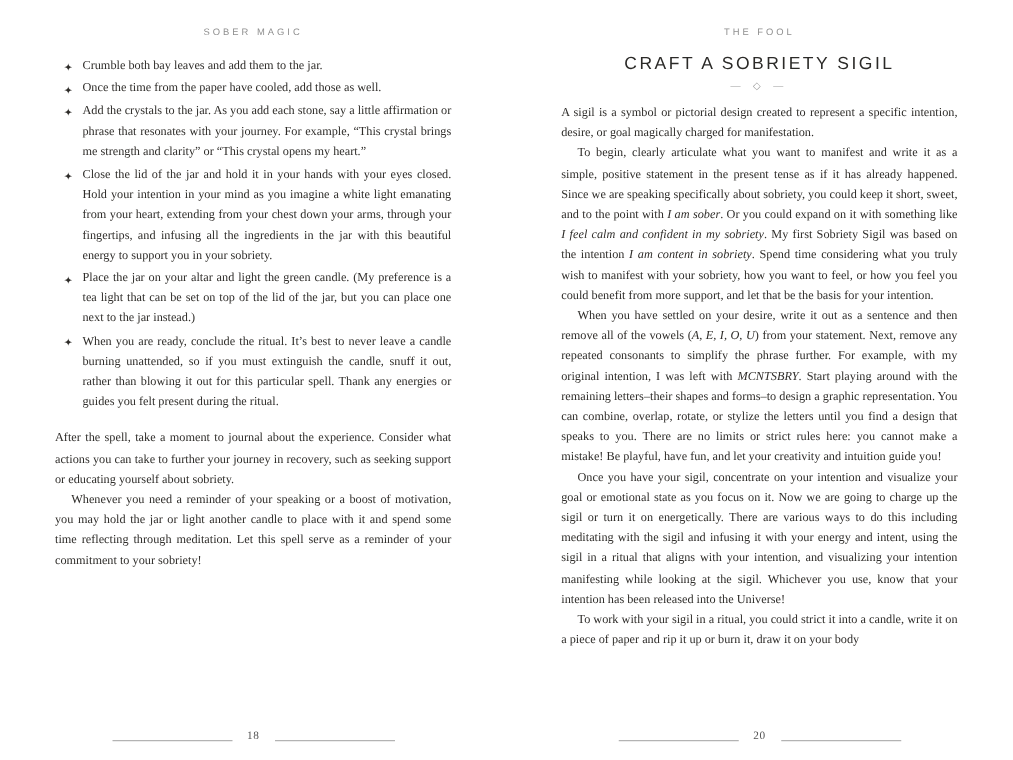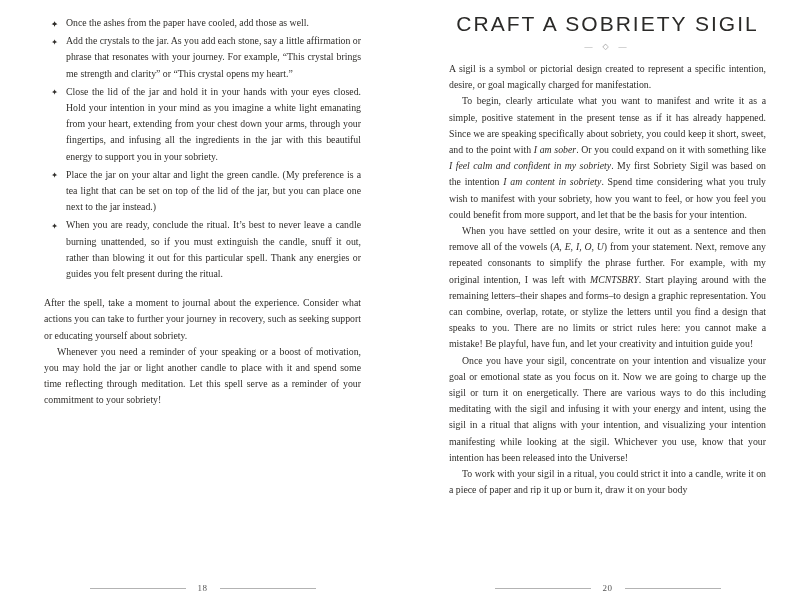--- a/index.html
+++ b/index.html
@@ -29,66 +29,68 @@
     position:absolute;left:-15px;top:0.5px;font-size:8.5px;color:var(--ink);
   }
   .paras{margin-top:13px;}
   .para{text-align:justify;font-family:Liberation Serif, serif;}
   .para.indent{text-indent:13px;}
   .para em{font-style:italic;}
   
   .chapter-title{
     margin-top:12px;text-align:center;
     font-family:"Liberation Sans",sans-serif;font-weight:400;
-    font-size:21px;letter-spacing:2px;color:#2b2a28;
+    font-size:14px;letter-spacing:2px;color:#2b2a28;
   }
   .ornament{
     text-align:center;color:#9b9b9b;font-size:8px;letter-spacing:4px;
     margin-top:6px;
   }
   .right .paras{margin-top:10px;}
   
   .footer{
     position:absolute;left:0;right:0;bottom:15px;
-    display:flex;align-items:center;justify-content:center;gap:12px;
+    display:flex;align-items:flex-end;justify-content:center;gap:12px;
   }
   .footer .rule{width:96px;height:1px;background:var(--rule);}
   .folio{font-size:9px;color:#555;letter-spacing:0.5px;}
 </style>
 </head>
 <body>
 
 <div class="spread">
 
   <div class="page left">
+    <div class="running-head">SOBER MAGIC</div>
 
     <div class="content body-text">
       <ul class="bullets">
-          <li><span class="bullet">✦</span></li>
-          <li><span class="bullet">✦</span><span>Once the ashes from the paper have cooled, add those as well.</span></li>
+          <li><span class="bullet">✦</span><span>Crumble both bay leaves and add them to the jar.</span></li>
+          <li><span class="bullet">✦</span><span>Once the time from the paper have cooled, add those as well.</span></li>
           <li><span class="bullet">✦</span><span>Add the crystals to the jar. As you add each stone, say a little affirmation or phrase that resonates with your journey. For example, “This crystal brings me strength and clarity” or “This crystal opens my heart.”</span></li>
           <li><span class="bullet">✦</span><span>Close the lid of the jar and hold it in your hands with your eyes closed. Hold your intention in your mind as you imagine a white light emanating from your heart, extending from your chest down your arms, through your fingertips, and infusing all the ingredients in the jar with this beautiful energy to support you in your sobriety.</span></li>
           <li><span class="bullet">✦</span><span>Place the jar on your altar and light the green candle. (My preference is a tea light that can be set on top of the lid of the jar, but you can place one next to the jar instead.)</span></li>
           <li><span class="bullet">✦</span><span>When you are ready, conclude the ritual. It’s best to never leave a candle burning unattended, so if you must extinguish the candle, snuff it out, rather than blowing it out for this particular spell. Thank any energies or guides you felt present during the ritual.</span></li>
         </ul>
 
       <div class="paras">
           <p class="para"><span>After the spell, take a moment to journal about the experience. Consider what actions you can take to further your journey in recovery, such as seeking support or educating yourself about sobriety.</span></p>
           <p class="para indent"><span>Whenever you need a reminder of your speaking or a boost of motivation, you may hold the jar or light another candle to place with it and spend some time reflecting through meditation. Let this spell serve as a reminder of your commitment to your sobriety!</span></p>
         </div>
     </div>
 
     <div class="footer">
       <span class="rule"></span>
       <span class="folio">18</span>
       <span class="rule"></span>
     </div>
   </div>
 
   <div class="page right">
+    <div class="running-head">THE FOOL</div>
 
     <div class="chapter-title">CRAFT A SOBRIETY SIGIL</div>
 
     <div class="ornament">— ◇ —</div>
 
     <div class="paras body-text">
         <p class="para"><span>A sigil is a symbol or pictorial design created to represent a specific intention, desire, or goal magically charged for manifestation.</span></p>
         <p class="para indent"><span>To begin, clearly articulate what you want to manifest and write it as a simple, positive statement in the present tense as if it has already happened. Since we are speaking specifically about sobriety, you could keep it short, sweet, and to the point with </span><em>I am sober</em><span>. Or you could expand on it with something like </span><em>I feel calm and confident in my sobriety</em><span>. My first Sobriety Sigil was based on the intention </span><em>I am content in sobriety</em><span>. Spend time considering what you truly wish to manifest with your sobriety, how you want to feel, or how you feel you could benefit from more support, and let that be the basis for your intention.</span></p>
         <p class="para indent"><span>When you have settled on your desire, write it out as a sentence and then remove all of the vowels (</span><em>A, E, I, O, U</em><span>) from your statement. Next, remove any repeated consonants to simplify the phrase further. For example, with my original intention, I was left with </span><em>MCNTSBRY</em><span>. Start playing around with the remaining letters–their shapes and forms–to design a graphic representation. You can combine, overlap, rotate, or stylize the letters until you find a design that speaks to you. There are no limits or strict rules here: you cannot make a mistake! Be playful, have fun, and let your creativity and intuition guide you!</span></p>
         <p class="para indent"><span>Once you have your sigil, concentrate on your intention and visualize your goal or emotional state as you focus on it. Now we are going to charge up the sigil or turn it on energetically. There are various ways to do this including meditating with the sigil and infusing it with your energy and intent, using the sigil in a ritual that aligns with your intention, and visualizing your intention manifesting while looking at the sigil. Whichever you use, know that your intention has been released into the Universe!</span></p>

